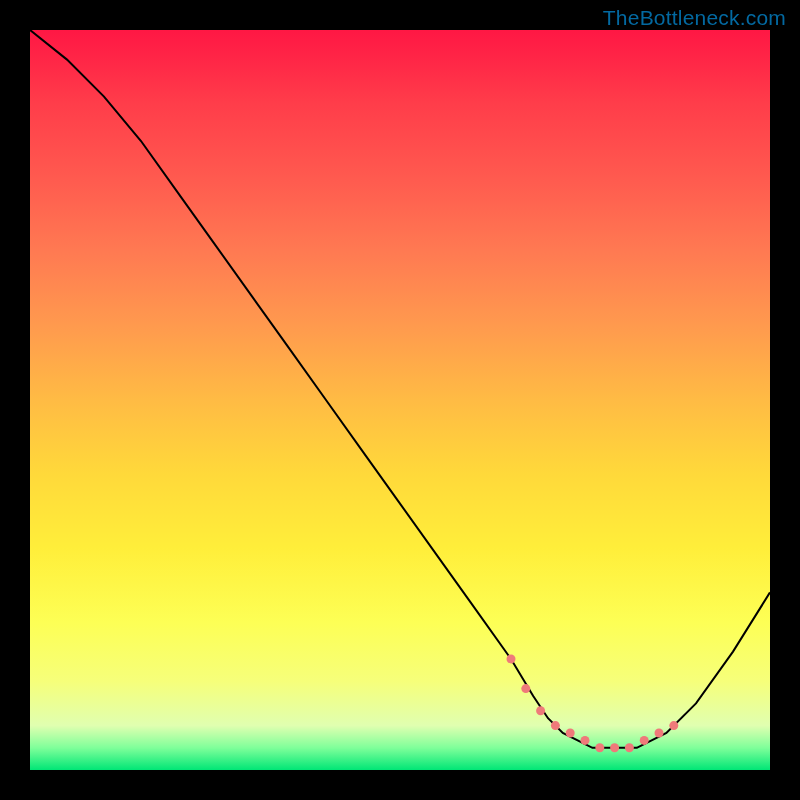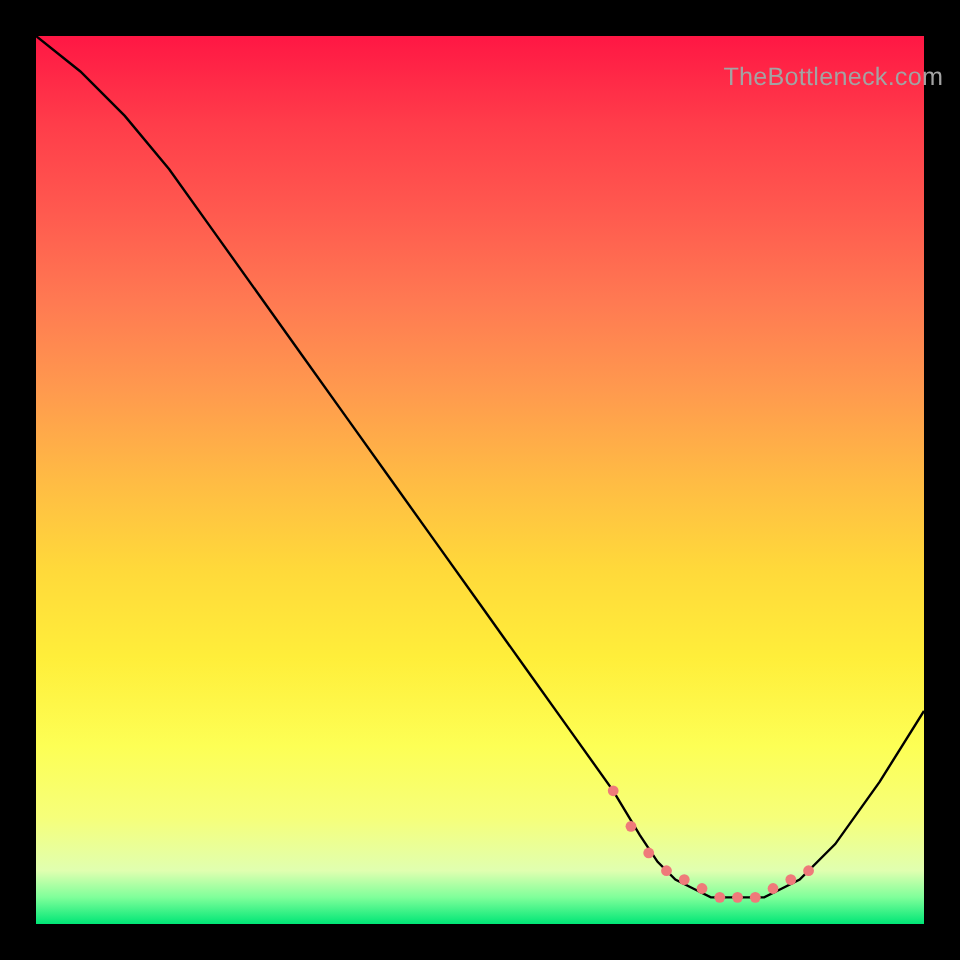--- a/index.html
+++ b/index.html
@@ -38,23 +38,22 @@
       #00e676 100%
     );
   }
   .watermark {
     position: absolute;
     top: 6px;
     right: 14px;
     font-family: Arial, Helvetica, sans-serif;
     font-size: 21px;
     font-weight: 500;
-    color: #a3a3a3;
+    color: #0369a1;
     letter-spacing: 0.2px;
-    margin-top: 47px;
   }
   svg.curve {
     position: absolute;
     left: 0;
     top: 0;
     width: 740px;
     height: 740px;
   }
 </style>
 </head>

